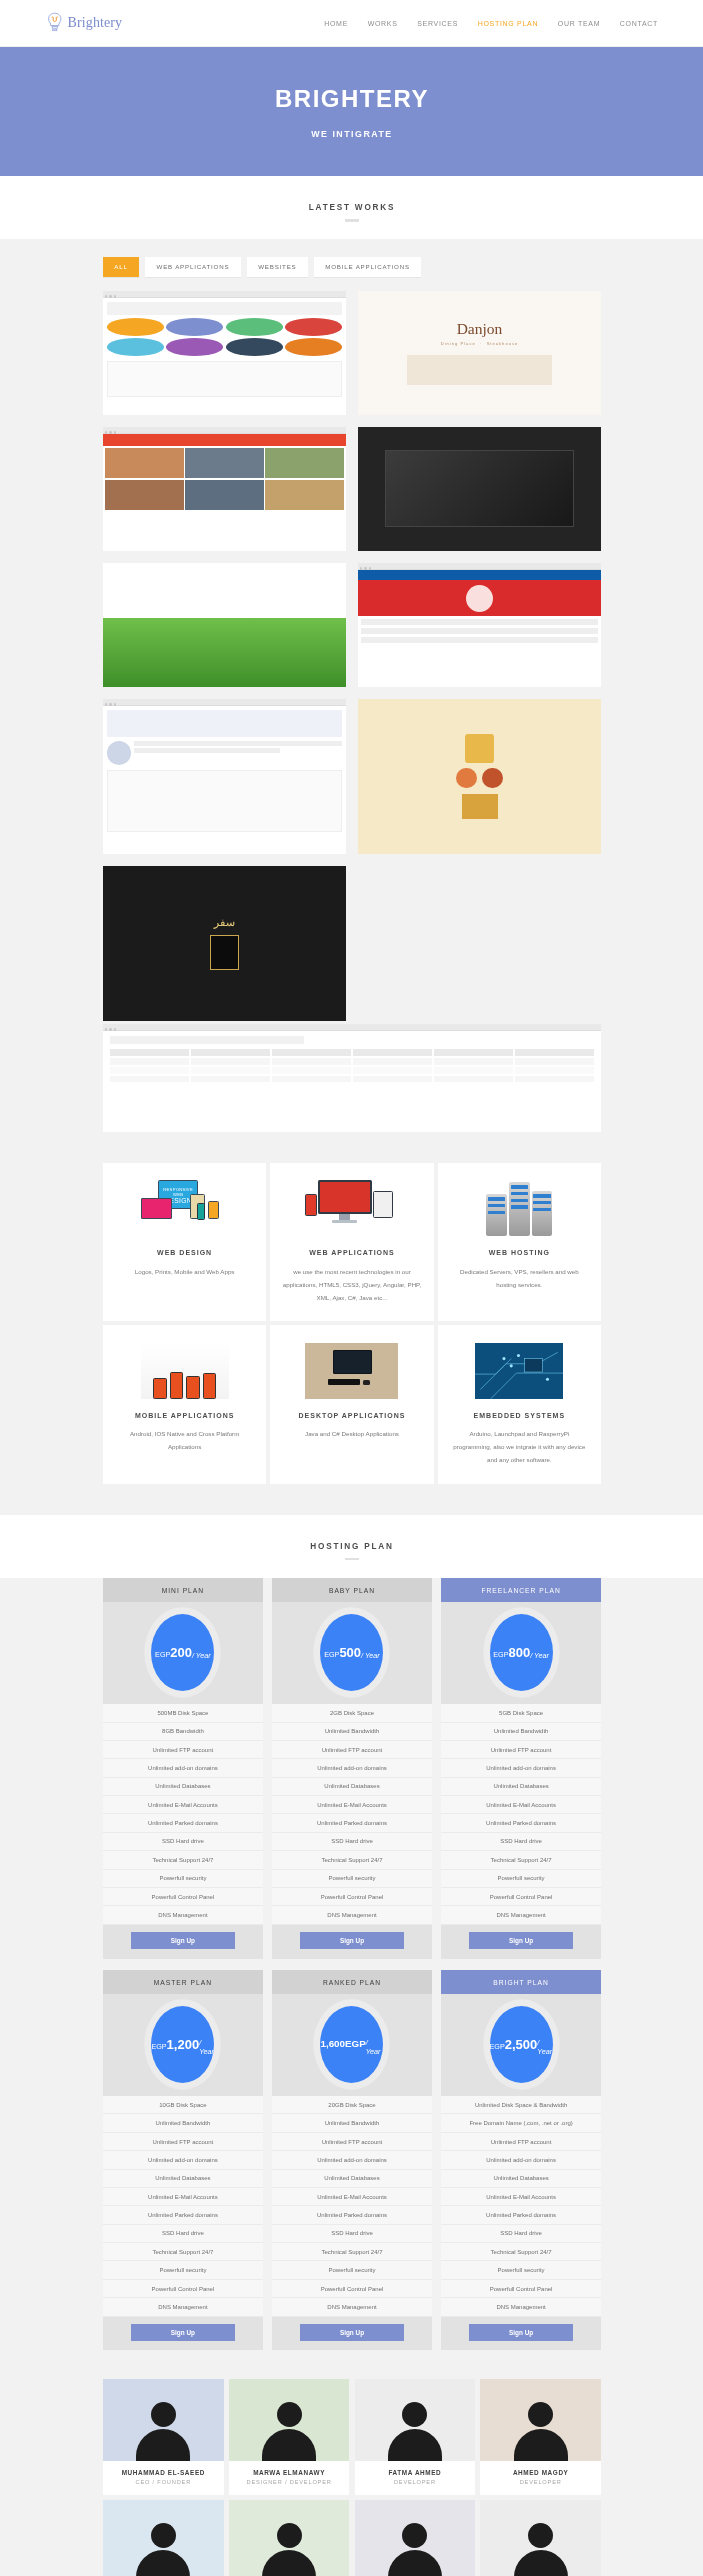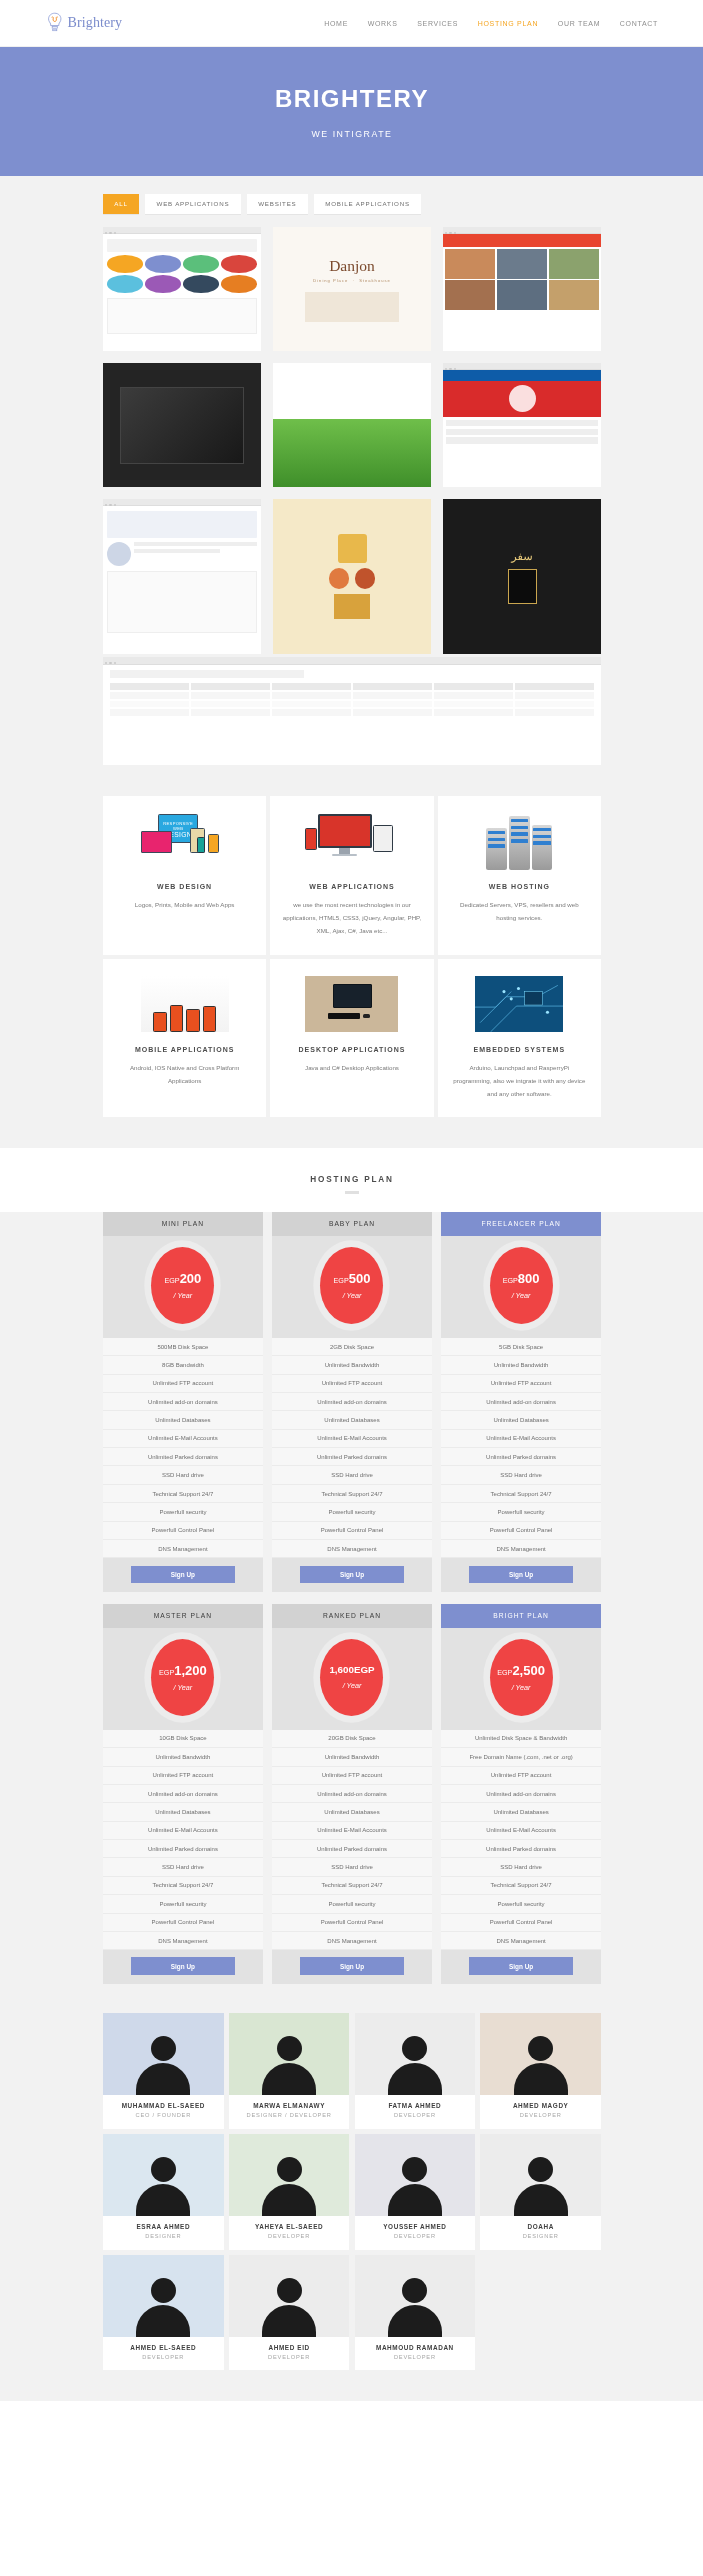--- a/index.html
+++ b/index.html
@@ -37,42 +37,42 @@
   
   .hero {
     height: 129px; background: #7e8fcf; color: #fff;
     display: flex; flex-direction: column;
     align-items: center; justify-content: center;
   }
   .hero h1 {
     font-size: 24px; font-weight: 700; letter-spacing: 1.5px;
     font-family: "Liberation Sans", sans-serif;
   }
-  .hero .sub { font-size: 8.8px; letter-spacing: 1.5px; margin-top: 16px; font-weight: 400; }
+  .hero .sub { font-size: 8.8px; letter-spacing: 1.5px; margin-top: 16px; font-weight: 700; }
 
   
   .sec-head { text-align: center; padding: 27px 0 17.5px; background: #fff; }
   .sec-head h2 {
     font-size: 8.2px; letter-spacing: 1.8px; color: #4c4c4c;
     font-weight: 700; text-transform: uppercase;
   }
   .sec-head .bar { width: 13.4px; height: 2.6px; background: #e0e0e0; margin: 7.2px auto 0; }
 
   
   .works-sec { background: #f2f2f2; padding: 0 0 31px; }
   .filters { display: flex; gap: 6.2px; padding: 17.5px 0 13.4px; justify-content: flex-start; margin-left: 103px; }
   .filter {
     background: #fff; color: #6f6f6f; font-size: 6.2px; letter-spacing: 0.8px;
     padding: 6.7px 11.3px; border: 0; cursor: pointer; text-transform: uppercase;
     box-shadow: 0 1px 0 rgba(0,0,0,.05);
   }
   .filter.active { background: #f5a623; color: #fff; }
   .grid {
     width: 498px; margin: 0 auto; display: grid;
-    grid-template-columns: repeat(3, 1fr); gap: 12px;
+    grid-template-columns: repeat(2, 1fr); gap: 12px;
   }
   .tile { background: #fff; height: 124px; overflow: hidden; position: relative; }
   .tile.tall { height: 155px; }
   .shotbar { height: 7.2px; background: #e9e9e9; border-bottom: 0.5px solid #ddd; }
   .shotbar i { display:inline-block; width:2.6px;height:2.6px;border-radius:50%;background:#c9c9c9;margin:2.1px 0.5px 0 1.5px; }
 
   
   .services-sec { background: #f2f2f2; padding: 0 0 31px; }
   .svc-grid { width: 498px; margin: 0 auto; display: grid; grid-template-columns: repeat(3,1fr); gap: 4.1px; }
   .svc {
@@ -98,22 +98,22 @@
   .hosting-sec { background: #f2f2f2; padding: 0 0 29px; }
   .plans { width: 498px; margin: 0 auto; display: grid; grid-template-columns: repeat(3,1fr); gap: 9.3px; }
   .plan { background: #f5f5f5; }
   .plan-head {
     background: #d2d2d2; color: #3a3a3a; text-align: center;
     padding: 8.8px 0; font-size: 6.7px; letter-spacing: 1px; font-weight: 400;
   }
   .plan.featured .plan-head { background: #7e8fcf; color: #fff; }
   .price-wrap { background: #e2e2e2; padding: 11.3px 0 13.4px; display: flex; justify-content: center; }
   .price-circle {
-    width: 63px; height: 77px; border-radius: 50%; background: #ef4444;
-    color: #fff; display: flex; flex-direction: column;
+    width: 63px; height: 77px; border-radius: 50%; background: #3b82f6;
+    color: #fff; display: flex; 
     align-items: center; justify-content: center;
     box-shadow: 0 0 0 6.7px #ececec;
   }
   .price-circle .amt { font-size: 13px; font-weight: 700; line-height: 1; }
   .price-circle .amt .cur { font-size: 7.2px; font-weight: 400; }
   .price-circle .per { font-size: 7.2px; font-style: italic; margin-top: 6.2px; }
   .feat { list-style: none; }
   .feat li {
     text-align: center; font-size: 6px; color: #6f6f6f;
     padding: 5.7px 3.1px; border-bottom: 0.5px solid #ebebeb; background: #f7f7f7;
@@ -161,20 +161,24 @@
       <a>OUR TEAM</a>
       <a>CONTACT</a>
     </nav>
   </div>
 
   <section class="hero">
     <h1>BRIGHTERY</h1>
     <div class="sub">WE INTIGRATE</div>
   </section>
 
+  <div class="sec-head">
+    <h2>LATEST WORKS</h2>
+    <div class="bar"></div>
+  </div>
 
   <section class="works-sec">
     <div class="filters">
       <button class="filter active">ALL</button>
       <button class="filter">WEB APPLICATIONS</button>
       <button class="filter">WEBSITES</button>
       <button class="filter">MOBILE APPLICATIONS</button>
     </div>
 
     <div class="grid">

